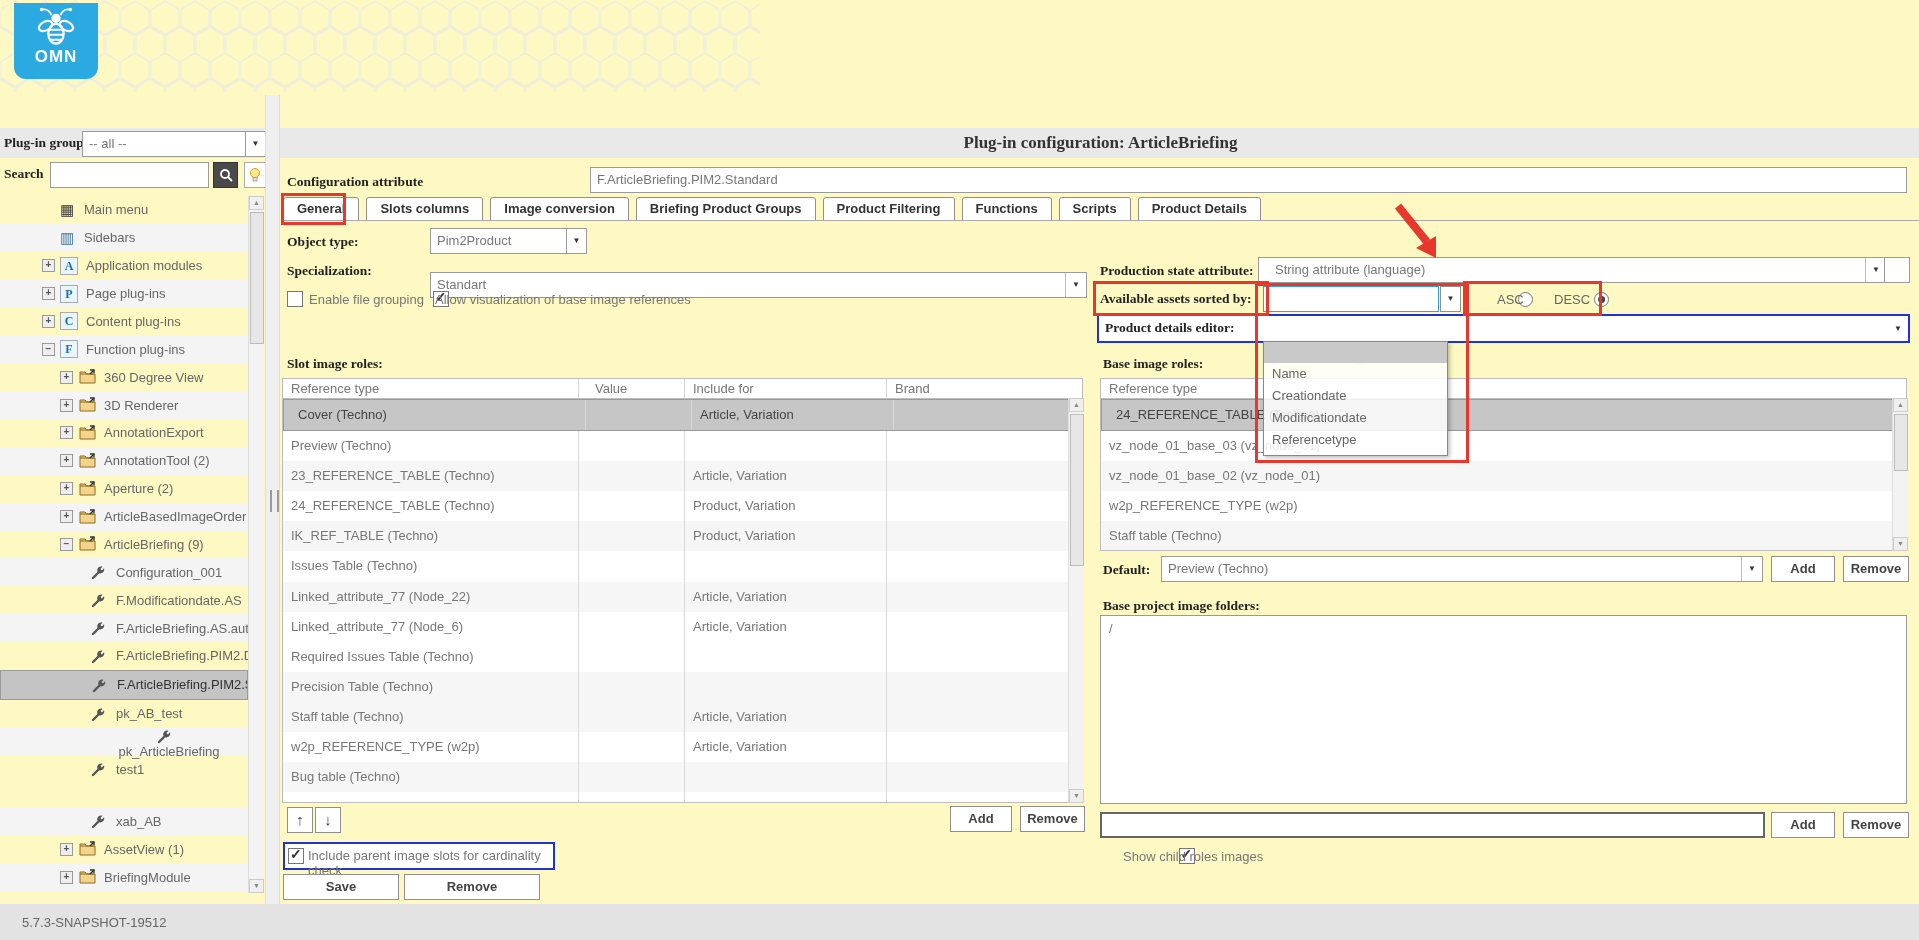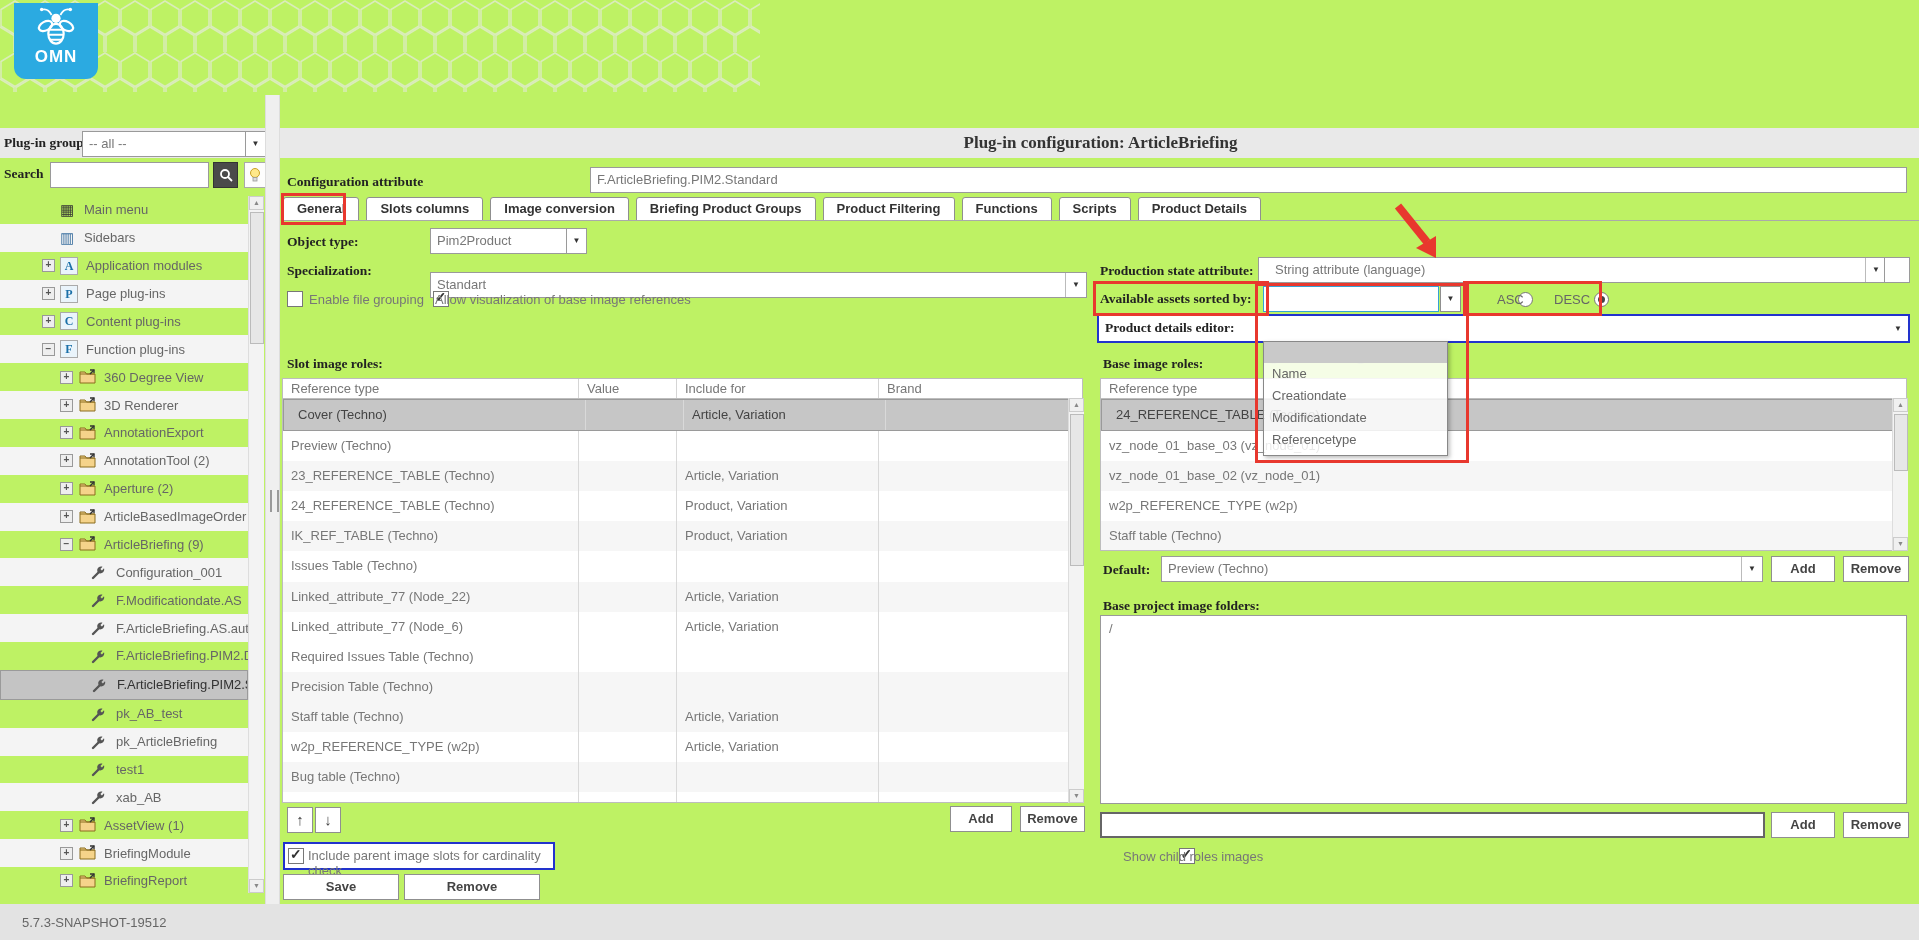--- a/index.html
+++ b/index.html
@@ -1,16 +1,16 @@
 <!DOCTYPE html>
 <html><head>
 <meta charset="utf-8">
 <style>
   html,body{margin:0;padding:0;background:#fff;}
-  #app{position:relative;width:1919px;height:940px;background:#bef264;overflow:hidden;
+  #app{position:relative;width:1919px;height:940px;background:#fef9c3;overflow:hidden;
        font-family:"Liberation Sans",sans-serif;font-size:13px;color:#666;}
   .abs{position:absolute;}
   .slabel{font-family:"Liberation Serif",serif;font-weight:bold;color:#222;font-size:13.5px;}
   .inp{background:#fff;border:1px solid #9a9a9a;height:24px;line-height:24px;padding:0 6px;color:#777;
        white-space:nowrap;overflow:hidden;}
   .sel{background:#fff;border:1px solid #9a9a9a;height:24px;line-height:24px;padding:0 6px;color:#777;
        white-space:nowrap;overflow:hidden;}
   .selarrow{position:absolute;right:0;top:0;width:20px;height:24px;border-left:1px solid #bbb;
        text-align:center;line-height:24px;font-size:8px;color:#333;background:#fff;}
   .arrbtn{background:#fff;border:1px solid #9a9a9a;width:19px;height:24px;text-align:center;
@@ -38,21 +38,21 @@
        margin-right:8px;flex:none;}
   .ic-glyph{font-size:15px;color:#333;width:18px;margin-right:8px;flex:none;text-align:center;line-height:16px;}
   
   .gtable{background:#fff;border:1px solid #bdbdbd;overflow:hidden;}
   .ghead{height:19px;line-height:19px;color:#777;border-bottom:1px solid #bdbdbd;display:flex;}
   .ghead span{padding-left:8px;overflow:hidden;white-space:nowrap;border-right:1px solid #d5d5d5;box-sizing:border-box;}
   .trow{display:flex;height:30.1px;line-height:30.1px;color:#777;}
   .trow.alt{background:#f6f6f6;}
   .trow.sel{background:#c6c6c6;color:#444;}
   .trow span{padding-left:8px;overflow:hidden;white-space:nowrap;border-right:1px solid #d9d9d9;box-sizing:border-box;}
-  .c0{width:296px;flex:none;}.c1{width:98px;flex:none;}.c2{width:202px;flex:none;}.c3{width:190px;flex:none;border-right:none!important;}
+  .c0{width:296px;flex:none;}.c1{width:98px;flex:none;margin-left:8px;}.c2{width:202px;flex:none;}.c3{width:190px;flex:none;border-right:none!important;}
   .b0{width:792px;flex:none;border-right:none!important;}
   
   .sb{background:#f3f3f3;border-left:1px solid #ddd;}
   .sbbtn{position:absolute;left:0;width:100%;height:14px;background:#f0f0f0;border:1px solid #ccc;
         box-sizing:border-box;text-align:center;font-size:7px;color:#888;line-height:12px;}
   .sbthumb{position:absolute;left:1px;width:12px;background:#e7e7e7;border:1px solid #bbb;}
   .redbox{border:3px solid #e8382e;position:absolute;pointer-events:none;}
   .bluebox{border:2px solid #2233cc;position:absolute;}
   .ddopt{height:22px;line-height:22px;padding-left:8px;color:#666;}
   .ddopt.empty{background:#c9c9c9;height:21px;}
@@ -252,35 +252,35 @@
           </svg></span>
         <span>F.ArticleBriefing.PIM2.Standard</span>
       </div>
       <div class="tree-row" style="padding-left: 90px;">
         <span class="ic"><svg width="16" height="16" viewBox="0 0 16 16">
             <path d="M2 14 L8 8" stroke="#555" stroke-width="2.4" stroke-linecap="round"></path>
             <path d="M7.2 8.8 C5.8 7.4 5.8 5 7.4 3.6 C8.6 2.5 10.2 2.3 11.5 2.8 L9.4 4.9 L10.9 6.4 L13 4.3 C13.5 5.6 13.2 7.2 12.1 8.3 C10.8 9.6 8.6 9.8 7.2 8.8 Z" fill="#555"></path>
           </svg></span>
         <span>pk_AB_test</span>
       </div>
-      <div class="tree-row alt" style="padding-left: 90px;">
+      <div class="tree-row alt" style="padding-left: 90px; flex-direction: column;">
         <span class="ic"><svg width="16" height="16" viewBox="0 0 16 16">
             <path d="M2 14 L8 8" stroke="#555" stroke-width="2.4" stroke-linecap="round"></path>
             <path d="M7.2 8.8 C5.8 7.4 5.8 5 7.4 3.6 C8.6 2.5 10.2 2.3 11.5 2.8 L9.4 4.9 L10.9 6.4 L13 4.3 C13.5 5.6 13.2 7.2 12.1 8.3 C10.8 9.6 8.6 9.8 7.2 8.8 Z" fill="#555"></path>
           </svg></span>
         <span>pk_ArticleBriefing</span>
       </div>
       <div class="tree-row" style="padding-left: 90px;">
         <span class="ic"><svg width="16" height="16" viewBox="0 0 16 16">
             <path d="M2 14 L8 8" stroke="#555" stroke-width="2.4" stroke-linecap="round"></path>
             <path d="M7.2 8.8 C5.8 7.4 5.8 5 7.4 3.6 C8.6 2.5 10.2 2.3 11.5 2.8 L9.4 4.9 L10.9 6.4 L13 4.3 C13.5 5.6 13.2 7.2 12.1 8.3 C10.8 9.6 8.6 9.8 7.2 8.8 Z" fill="#555"></path>
           </svg></span>
         <span>test1</span>
       </div>
-      <div class="tree-row alt" style="padding-left: 90px;">
+      <div class="tree-row alt" style="padding-left: 90px; margin-top: 24px;">
         <span class="ic"><svg width="16" height="16" viewBox="0 0 16 16">
             <path d="M2 14 L8 8" stroke="#555" stroke-width="2.4" stroke-linecap="round"></path>
             <path d="M7.2 8.8 C5.8 7.4 5.8 5 7.4 3.6 C8.6 2.5 10.2 2.3 11.5 2.8 L9.4 4.9 L10.9 6.4 L13 4.3 C13.5 5.6 13.2 7.2 12.1 8.3 C10.8 9.6 8.6 9.8 7.2 8.8 Z" fill="#555"></path>
           </svg></span>
         <span>xab_AB</span>
       </div>
       <div class="tree-row" style="padding-left: 60px;">
         <span class="exp">+</span>
         <span class="ic"><svg width="17" height="15" viewBox="0 0 17 15">
             <path d="M1 3 h5 l1.5 2 H16 v9 H1 Z" fill="#f5d38a" stroke="#8a6d1f" stroke-width="1"></path>

